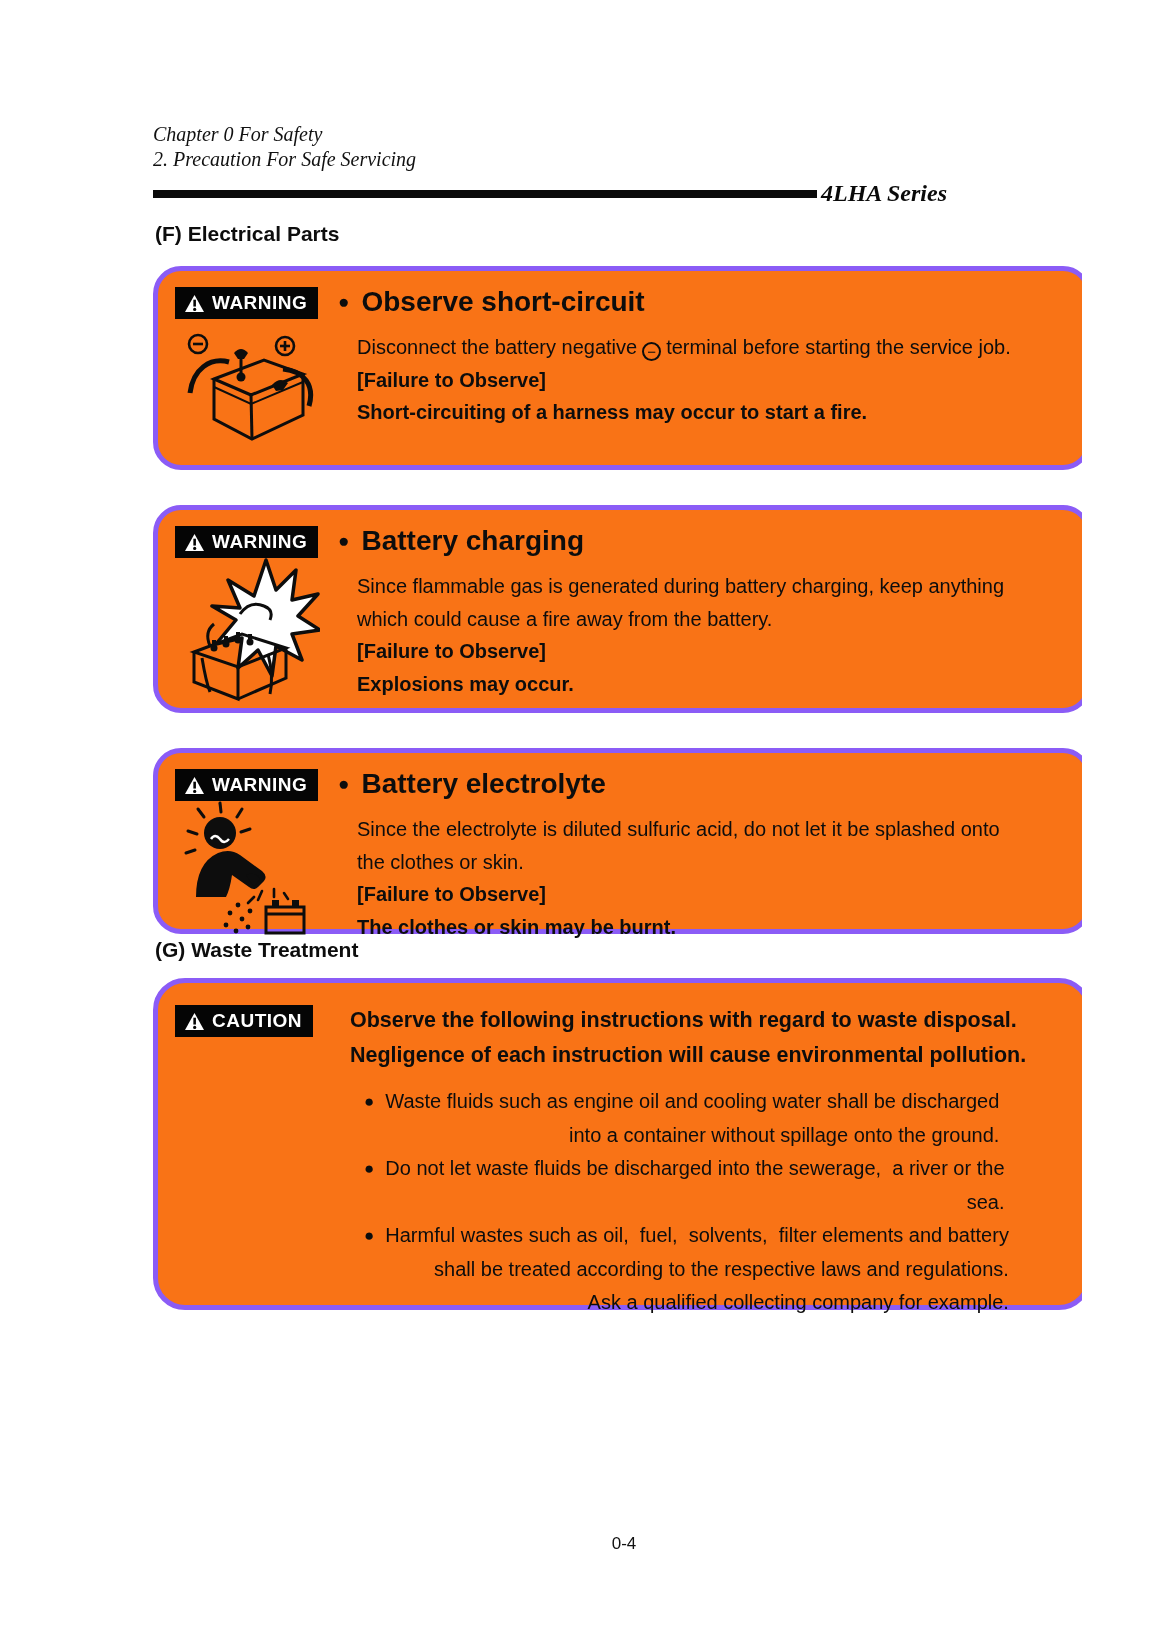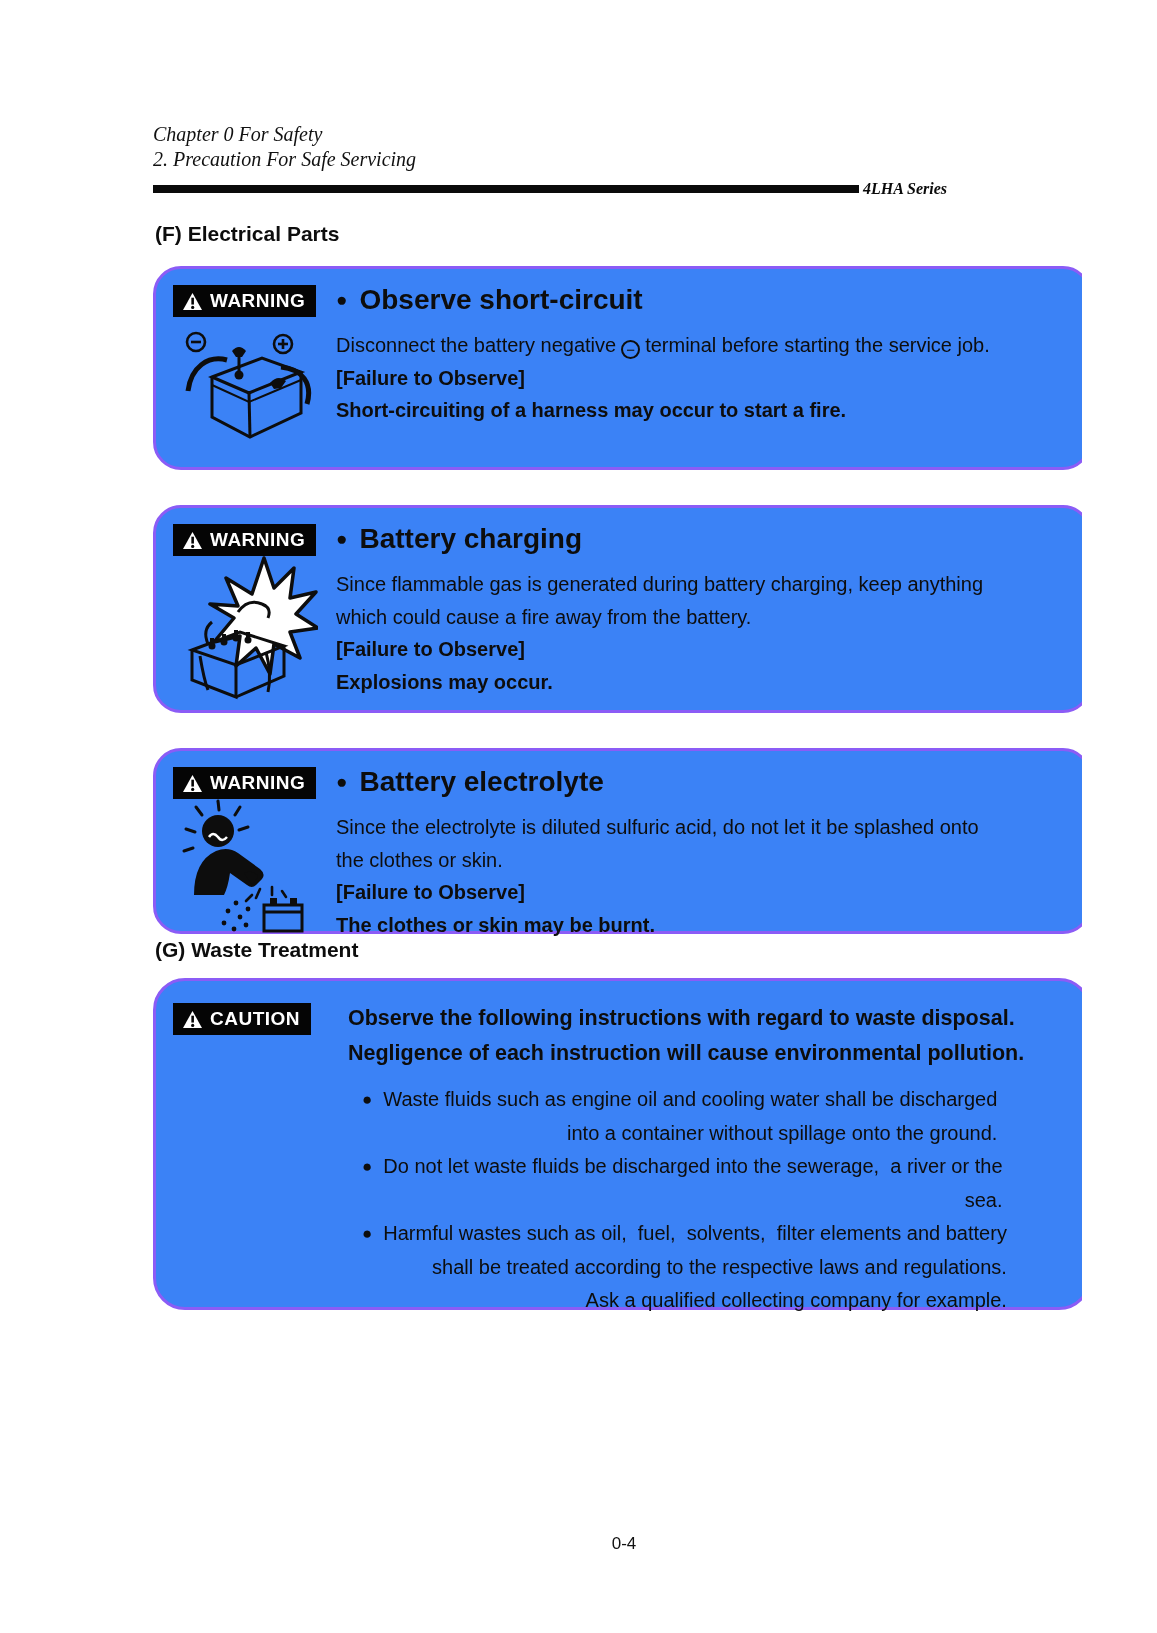--- a/index.html
+++ b/index.html
@@ -8,29 +8,29 @@
   .page {
     position:relative; width:1007px; height:1633px; background:#ffffff;
     margin:0 auto; overflow:hidden;padding-left:24px;
   }
 
   
   .header { position:absolute; left:78px; top:122px; right:135px; }
   .crumb { font-family:"Liberation Serif", serif; font-style:italic; font-size:20px; line-height:25px; color:#111; }
   .rule-row { display:flex; align-items:center; margin-top:8px; }
   .rule { flex:1; height:8px; background:#0a0a0a; }
-  .series { font-family:"Liberation Serif", serif; font-style:italic; font-weight:700; font-size:16px; margin-left:4px; white-space:nowrap; color:#0a0a0a; }
+  .series { font-family:"Liberation Serif", serif; font-style:italic; font-weight:700; font-size:24px; margin-left:4px; white-space:nowrap; color:#0a0a0a; }
 
   
   .sec-title { position:absolute; left:80px; font-size:21px; font-weight:700; color:#0d0d0d; }
   #f-title { top:222px; }
   #g-title { top:938px; }
 
   
-  .box { position:absolute; left:78px; width:938px; border:3px solid #8b5cf6; border-radius:28px; background:#3b82f6; }
+  .box { position:absolute; left:78px; width:938px; border:5px solid #8b5cf6; border-radius:28px; background:#f97316; }
   #box1 { top:266px; height:204px; }
   #box2 { top:505px; height:208px; }
   #box3 { top:748px; height:186px; }
   #cbox { top:978px; height:332px; border-radius:32px; }
 
   .badge {
     position:absolute; left:17px; top:16px; background:#050505; color:#fff;
     font-weight:700; font-size:19px; letter-spacing:.5px;
     padding:5px 11px 5px 9px; display:flex; align-items:center; gap:7px;
   }
@@ -38,21 +38,21 @@
   .badge svg { display:block; }
 
   .pictogram { position:absolute; left:12px; width:160px; display:flex; justify-content:center; }
   #box1 .pictogram { top:58px; }
   #box2 .pictogram { top:44px; }
   #box3 .pictogram { top:48px; }
 
   .box-text { position:absolute; left:180px; top:14px; right:14px; }
   .box-title { display:flex; align-items:center; gap:12px; font-size:28px; font-weight:700; line-height:34px; margin-bottom:12px; }
   .box-title .bullet { font-size:19px; line-height:34px; }
-  .bline { font-size:20px; line-height:32.5px; white-space:pre-wrap; }
+  .bline { font-size:20px; line-height:32.5px; white-space:pre-wrap;margin-left:19px; }
   .bold { font-weight:700; }
 
   .term-icon {
     display:inline-flex; width:19px; height:19px; border:2px solid #0d0d0d; border-radius:50%;
     align-items:center; justify-content:center; font-size:15px; line-height:1;
     margin:0 5px; vertical-align:-3px;
   }
 
   
   .c-text { position:absolute; left:192px; top:20px; right:16px; }

